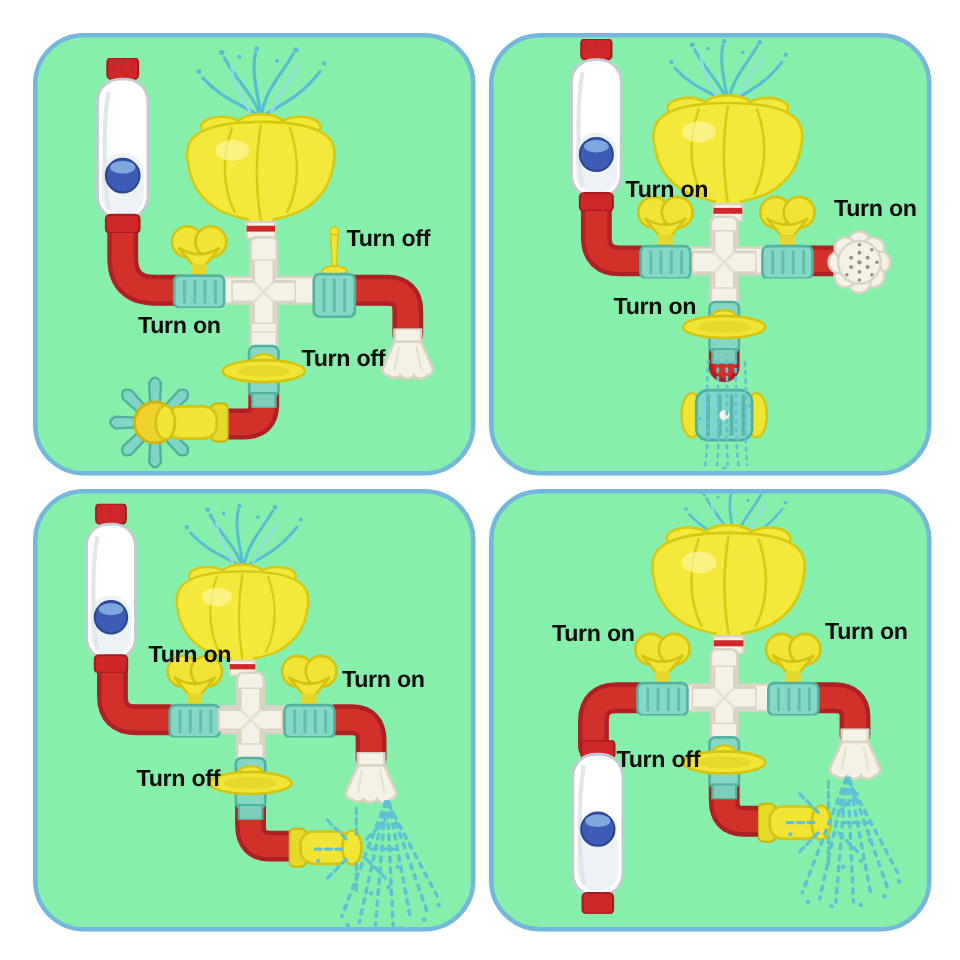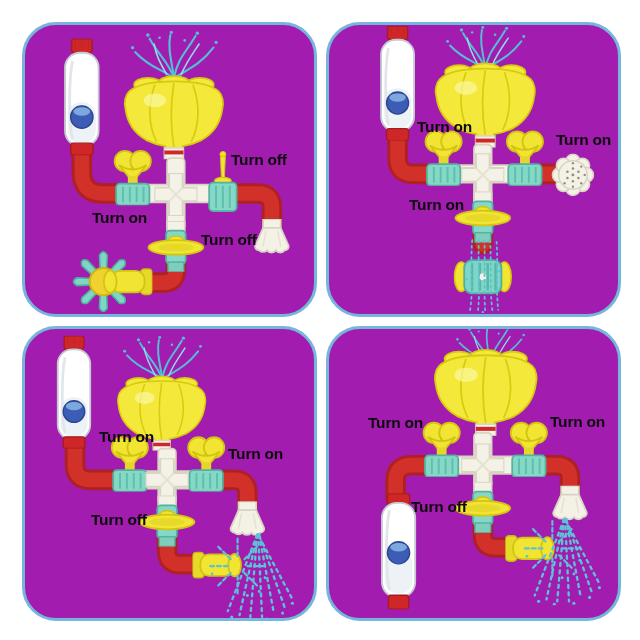--- a/index.html
+++ b/index.html
@@ -1,19 +1,19 @@
 <!DOCTYPE html>
 <html><head>
 <meta charset="utf-8">
 <style>
   html,body{margin:0;padding:0;background:#ffffff;}
   #board{position:relative;width:640px;height:640px;background:#ffffff;overflow:hidden;
          font-family:"Liberation Sans", sans-serif;}
   .panel{position:absolute;width:295px;height:295px;border:3px solid #74b6dc;
-         border-radius:34px;box-sizing:border-box;overflow:hidden;background:#a21caf;}
+         border-radius:34px;box-sizing:border-box;overflow:hidden;background:#86efac;}
   .panel svg{position:absolute;left:0;top:0;width:100%;height:100%;}
   #p0{left:22px;top:22px;} #p1{left:326px;top:22px;}
   #p2{left:22px;top:326px;} #p3{left:326px;top:326px;}
   .lbl{position:absolute;font-weight:bold;font-size:15.5px;line-height:17px;
        color:#0c0c0c;white-space:nowrap;letter-spacing:-0.2px;}
   #p0 .l0{left:206px;top:126px} #p0 .l1{left:67px;top:184px}  #p0 .l2{left:176px;top:206px}
   #p1 .l0{left:88px;top:93px}   #p1 .l1{left:227px;top:106px} #p1 .l2{left:80px;top:171px}
   #p2 .l0{left:74px;top:99px}   #p2 .l1{left:203px;top:116px} #p2 .l2{left:66px;top:182px}
   #p3 .l0{left:39px;top:85px}   #p3 .l1{left:221px;top:84px}  #p3 .l2{left:82px;top:169px}
 

